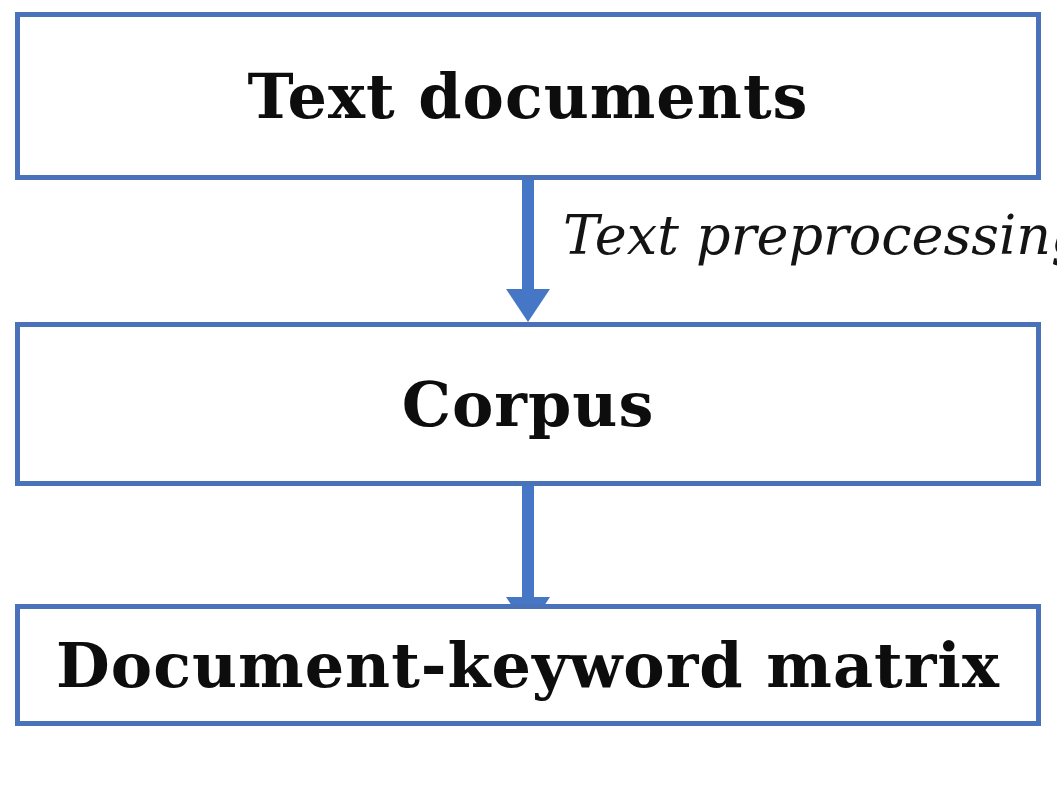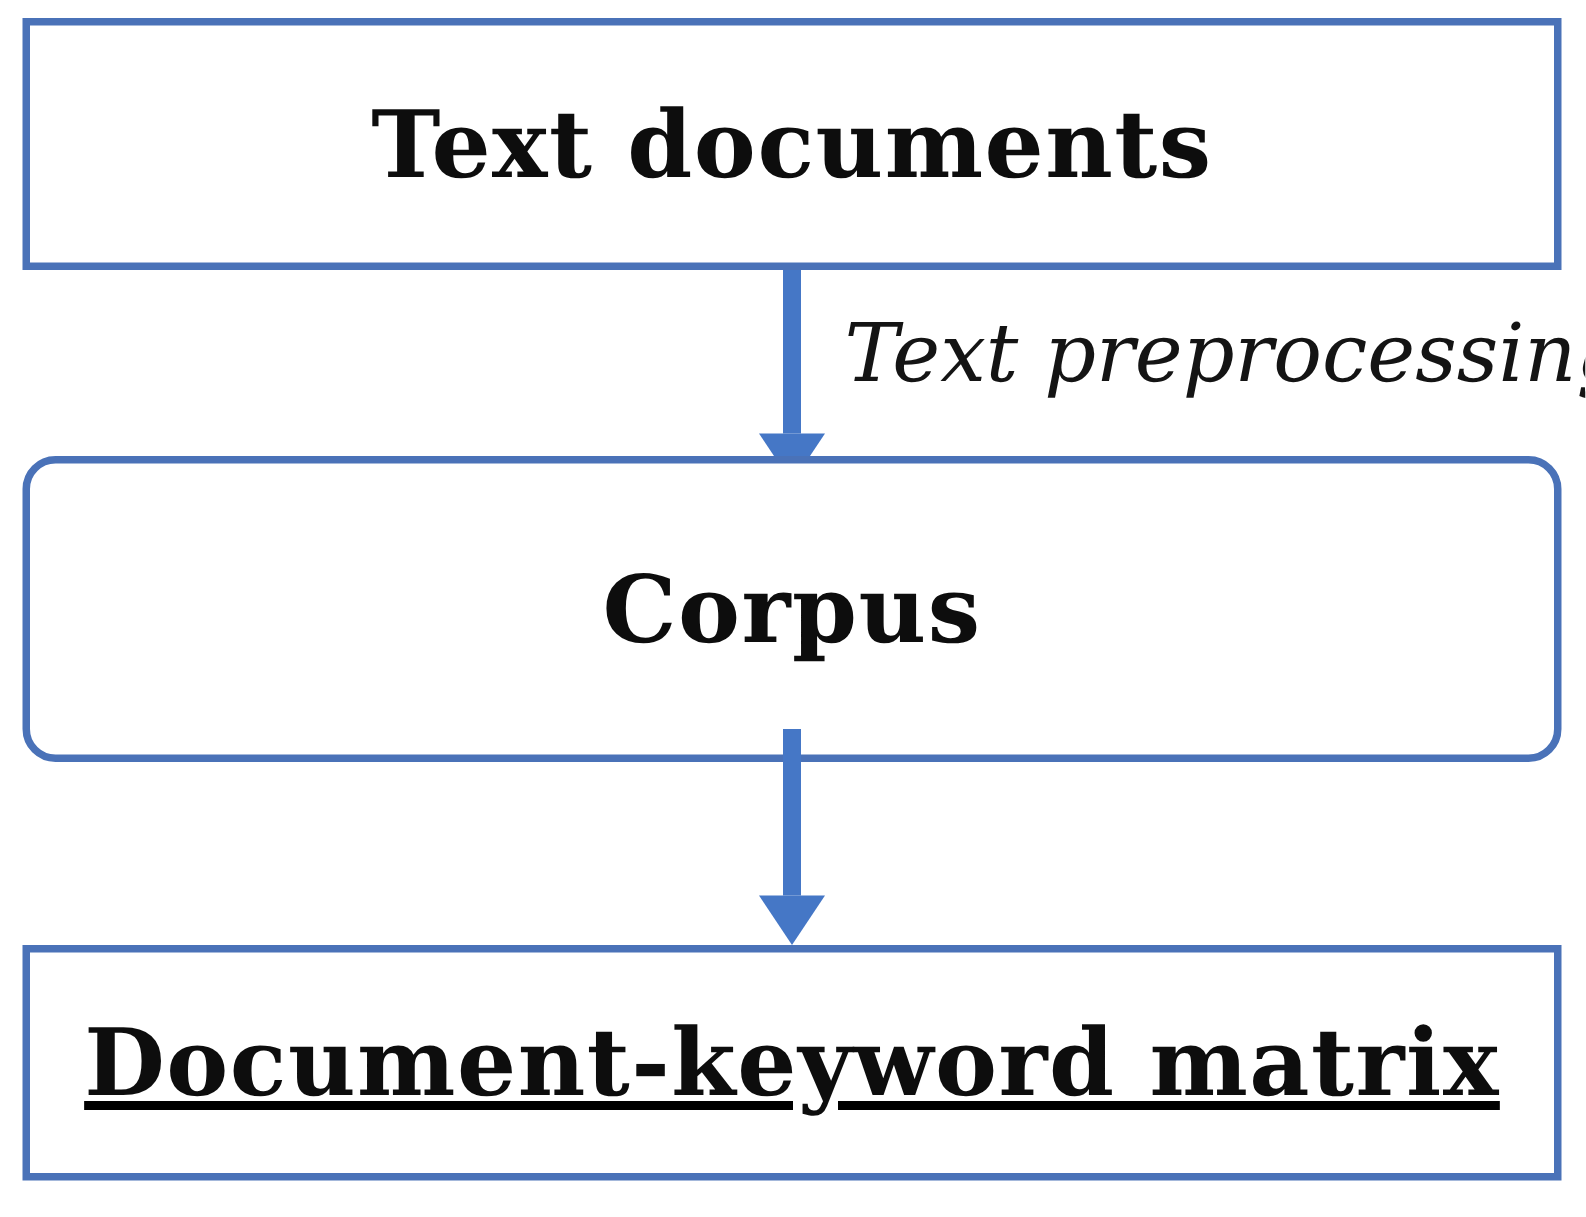--- a/index.html
+++ b/index.html
@@ -27,22 +27,22 @@
     justify-content: center;
   }
   .node-label {
     font-weight: bold;
     font-size: 62px;
     color: #0d0d0d;
     white-space: nowrap;
     letter-spacing: 1px;
   }
   #node-text-documents { top: 12px;  height: 168px; }
-  #node-corpus         { top: 304px; height: 204px; border-radius: 22px; }
-  #node-dkm            { top: 630px; height: 157px; text-decoration: underline; }
+  #node-corpus         { top: 322px; height: 164px; }
+  #node-dkm            { top: 604px; height: 122px; }
 
   .arrow {
     position: absolute;
     width: 44px;
     display: flex;
     flex-direction: column;
     align-items: center;
   }
   #arrow-1 { left: 506px; top: 180px; height: 142px; }
   #arrow-2 { left: 506px; top: 486px; height: 144px; }

